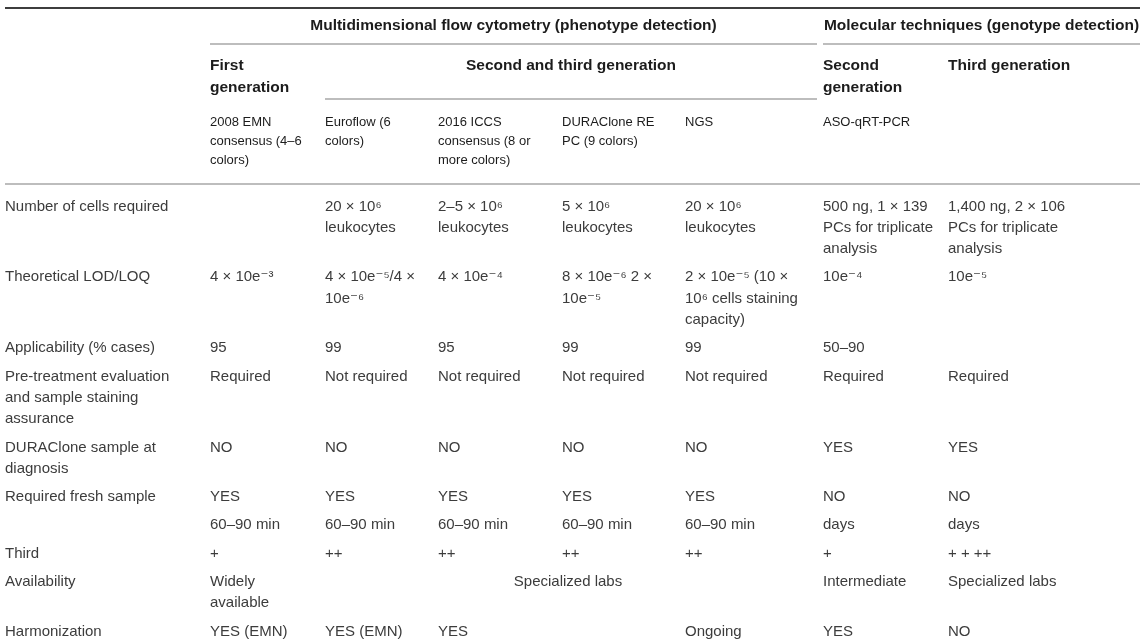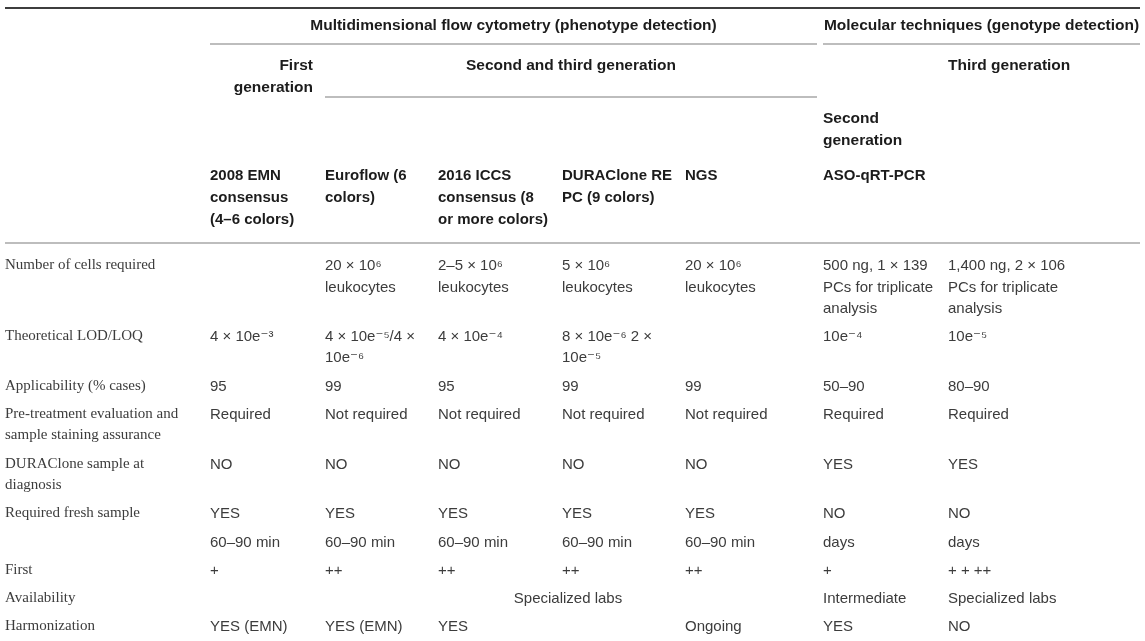--- a/index.html
+++ b/index.html
@@ -31,60 +31,60 @@
     border-bottom:2px solid var(--light-line);
   }
   .grp-flow{grid-column:2 / span 5;margin-right:6px;}
   .grp-mol{grid-column:7 / span 2;}
   
   .hdrB{min-height:55px;}
   .hdrB .sub{
     font-weight:700;color:var(--head-text);font-size:15.5px;
     padding-top:9px;line-height:1.42;
   }
-  .sub-first{grid-column:2;text-align:right;}
+  .sub-first{grid-column:2;}
   .sub-secthird{
     grid-column:3 / span 4;text-align:center;margin-right:6px;
     border-bottom:2px solid var(--light-line);
   }
   .sub-second{grid-column:7;}
   .sub-third{grid-column:8;}
   
   .hdrC .colname{
-    font-weight:700;color:var(--head-text);font-size:15px;
+    font-weight:400;color:var(--head-text);font-size:13px;
     padding:13px 12px 13px 0;line-height:1.45;
   }
   .hdrC .colname.c1{grid-column:1;}
   
   .body-row .cell{
     font-size:15px;line-height:1.42;padding-top:6px;padding-bottom:1px;
   }
   .body-row:first-child .cell{padding-top:10px;}
-  .rlabel{grid-column:1;font-family:Liberation Serif, serif;}
+  .rlabel{grid-column:1;}
   .col8{max-width:150px;}
 </style>
 </head>
 <body>
 
 <div class="page">
 
   <div class="rule-dark"></div>
 
   <div class="row hdrA">
     <div class="cell"></div>
     <div class="grp grp-flow">Multidimensional flow cytometry (phenotype detection)</div>
     <div class="grp grp-mol">Molecular techniques (genotype detection)</div>
   </div>
 
   <div class="row hdrB">
     <div class="cell"></div>
     <div class="sub sub-first cell">First generation</div>
     <div class="sub sub-secthird">Second and third generation</div>
+    <div class="sub sub-second cell">Second generation</div>
     <div class="sub sub-third cell">Third generation</div>
-    <div class="sub sub-second cell">Second generation</div>
   </div>
 
   <div class="row hdrC">
     <div class="colname c1"></div>
     <div class="colname">2008 EMN consensus (4–6 colors)</div>
     <div class="colname">Euroflow (6 colors)</div>
     <div class="colname">2016 ICCS consensus (8 or more colors)</div>
     <div class="colname">DURAClone RE PC (9 colors)</div>
     <div class="colname col8">NGS</div>
     <div class="colname">ASO-qRT-PCR</div>
@@ -102,32 +102,32 @@
         <div class="cell val col6" style="grid-column: 6 / span 1;">20 × 10⁶ leukocytes</div>
         <div class="cell val col7" style="grid-column: 7 / span 1;">500 ng, 1 × 139 PCs for triplicate analysis</div>
         <div class="cell val col8" style="grid-column: 8 / span 1;">1,400 ng, 2 × 106 PCs for triplicate analysis</div>
       </div>
       <div class="row body-row">
         <div class="cell rlabel">Theoretical LOD/LOQ</div>
         <div class="cell val col2" style="grid-column: 2 / span 1;">4 × 10e⁻³</div>
         <div class="cell val col3" style="grid-column: 3 / span 1;">4 × 10e⁻⁵/4 × 10e⁻⁶</div>
         <div class="cell val col4" style="grid-column: 4 / span 1;">4 × 10e⁻⁴</div>
         <div class="cell val col5" style="grid-column: 5 / span 1;">8 × 10e⁻⁶ 2 × 10e⁻⁵</div>
+        <div class="cell val col6" style="grid-column: 6 / span 1;">2 × 10e⁻⁵ (10 × 10⁶ cells staining capacity)</div>
         <div class="cell val col7" style="grid-column: 7 / span 1;">10e⁻⁴</div>
         <div class="cell val col8" style="grid-column: 8 / span 1;">10e⁻⁵</div>
       </div>
       <div class="row body-row">
         <div class="cell rlabel">Applicability (% cases)</div>
         <div class="cell val col2" style="grid-column: 2 / span 1;">95</div>
         <div class="cell val col3" style="grid-column: 3 / span 1;">99</div>
         <div class="cell val col4" style="grid-column: 4 / span 1;">95</div>
         <div class="cell val col5" style="grid-column: 5 / span 1;">99</div>
         <div class="cell val col6" style="grid-column: 6 / span 1;">99</div>
         <div class="cell val col7" style="grid-column: 7 / span 1;">50–90</div>
-        <div class="cell val col8" style="grid-column: 8 / span 1;">80–90</div>
       </div>
       <div class="row body-row">
         <div class="cell rlabel">Pre-treatment evaluation and sample staining assurance</div>
         <div class="cell val col2" style="grid-column: 2 / span 1;">Required</div>
         <div class="cell val col3" style="grid-column: 3 / span 1;">Not required</div>
         <div class="cell val col4" style="grid-column: 4 / span 1;">Not required</div>
         <div class="cell val col5" style="grid-column: 5 / span 1;">Not required</div>
         <div class="cell val col6" style="grid-column: 6 / span 1;">Not required</div>
         <div class="cell val col7" style="grid-column: 7 / span 1;">Required</div>
         <div class="cell val col8" style="grid-column: 8 / span 1;">Required</div>
@@ -155,31 +155,32 @@
       <div class="row body-row">
         <div class="cell val col2" style="grid-column: 2 / span 1;">60–90 min</div>
         <div class="cell val col3" style="grid-column: 3 / span 1;">60–90 min</div>
         <div class="cell val col4" style="grid-column: 4 / span 1;">60–90 min</div>
         <div class="cell val col5" style="grid-column: 5 / span 1;">60–90 min</div>
         <div class="cell val col6" style="grid-column: 6 / span 1;">60–90 min</div>
         <div class="cell val col7" style="grid-column: 7 / span 1;">days</div>
         <div class="cell val col8" style="grid-column: 8 / span 1;">days</div>
       </div>
       <div class="row body-row">
-        <div class="cell rlabel">First</div>
+        <div class="cell rlabel">Third</div>
         <div class="cell val col2" style="grid-column: 2 / span 1;">+</div>
         <div class="cell val col3" style="grid-column: 3 / span 1;">++</div>
         <div class="cell val col4" style="grid-column: 4 / span 1;">++</div>
         <div class="cell val col5" style="grid-column: 5 / span 1;">++</div>
         <div class="cell val col6" style="grid-column: 6 / span 1;">++</div>
         <div class="cell val col7" style="grid-column: 7 / span 1;">+</div>
         <div class="cell val col8" style="grid-column: 8 / span 1;">+ + ++</div>
       </div>
       <div class="row body-row">
         <div class="cell rlabel">Availability</div>
+        <div class="cell val col2" style="grid-column: 2 / span 1;">Widely available</div>
         <div class="cell val col6" style="grid-column: 3 / span 4; text-align: center;">Specialized labs</div>
         <div class="cell val col7" style="grid-column: 7 / span 1;">Intermediate</div>
         <div class="cell val col8" style="grid-column: 8 / span 1;">Specialized labs</div>
       </div>
       <div class="row body-row">
         <div class="cell rlabel">Harmonization</div>
         <div class="cell val col2" style="grid-column: 2 / span 1;">YES (EMN)</div>
         <div class="cell val col3" style="grid-column: 3 / span 1;">YES (EMN)</div>
         <div class="cell val col4" style="grid-column: 4 / span 1;">YES (ICCS/ESCCA)</div>
         <div class="cell val col5" style="grid-column: 5 / span 1;"></div>

